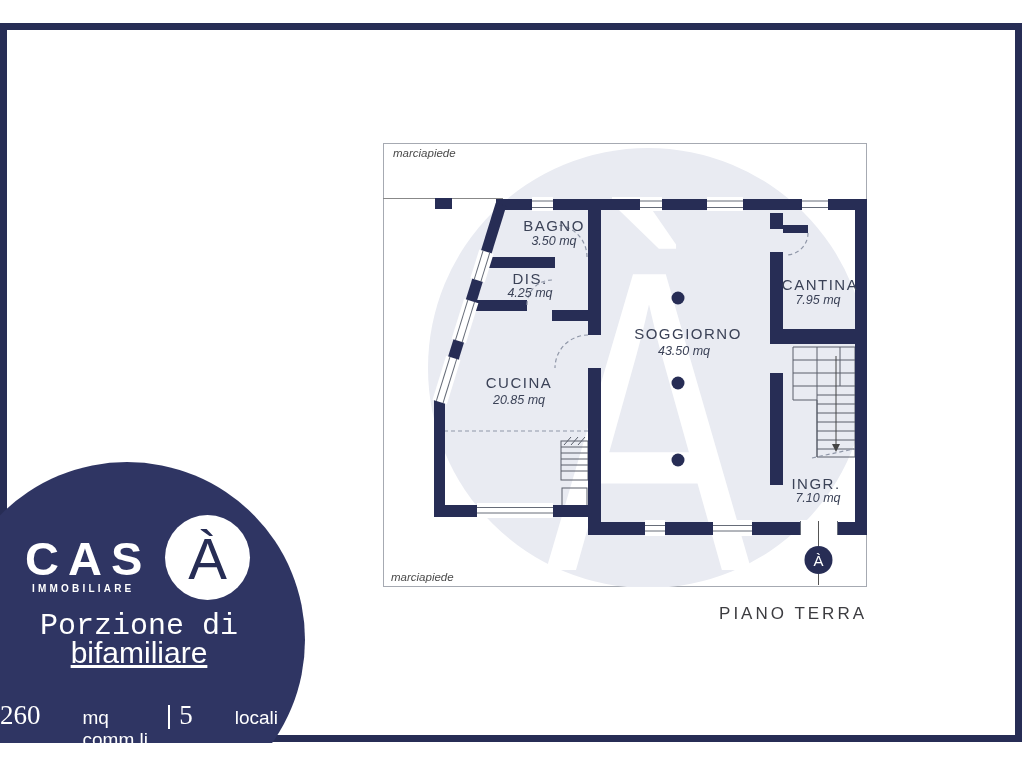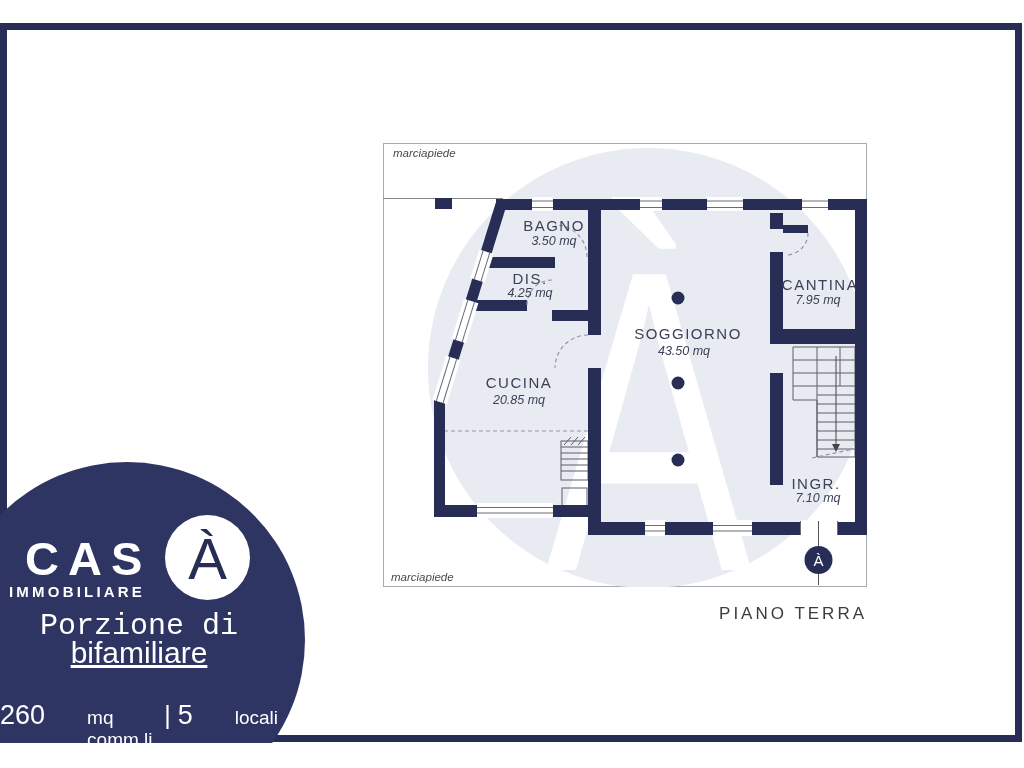--- a/index.html
+++ b/index.html
@@ -39,33 +39,33 @@
     color:#ffffff;z-index:8;font-weight:700;
   }
   .accent-circle{
     position:absolute;left:165px;top:515px;width:85px;height:85px;border-radius:50%;
     background:#ffffff;z-index:8;text-align:center;
   }
   .accent-circle span{
     display:inline-block;font-size:58px;line-height:88px;color:#272d55;font-weight:400;
   }
   .logo-sub{
-    position:absolute;left:9px;top:583px;font-size:15px;letter-spacing:3.2px;
+    position:absolute;left:32px;top:583px;font-size:10px;letter-spacing:3.2px;
     font-weight:600;color:#ffffff;z-index:8;
   }
   .ptype{
     position:absolute;left:0;width:278px;text-align:center;color:#ffffff;
     font-size:30px;font-weight:300;z-index:8;
   }
   .ptype.l1{top:609px;font-family:Liberation Mono, monospace;} .ptype.l2{top:636px;text-decoration:underline;}
   .specs{
     position:absolute;left:0;top:700px;width:278px;z-index:8;color:#ffffff;
     display:flex;justify-content:center;align-items:baseline;gap:7px;font-weight:300;
   }
-  .specs .num{font-size:27px;}
+  .specs .num{font-size:27px;font-family:Liberation Serif, serif;}
   .specs .unit{font-size:19px;margin-left:35px;}
   .specs .sep{font-size:25px;}
 </style>
 </head>
 <body>
 
 <div class="frame"></div>
 
 <div class="planbox">
 <svg width="484" height="444" viewBox="383 143 484 444">

